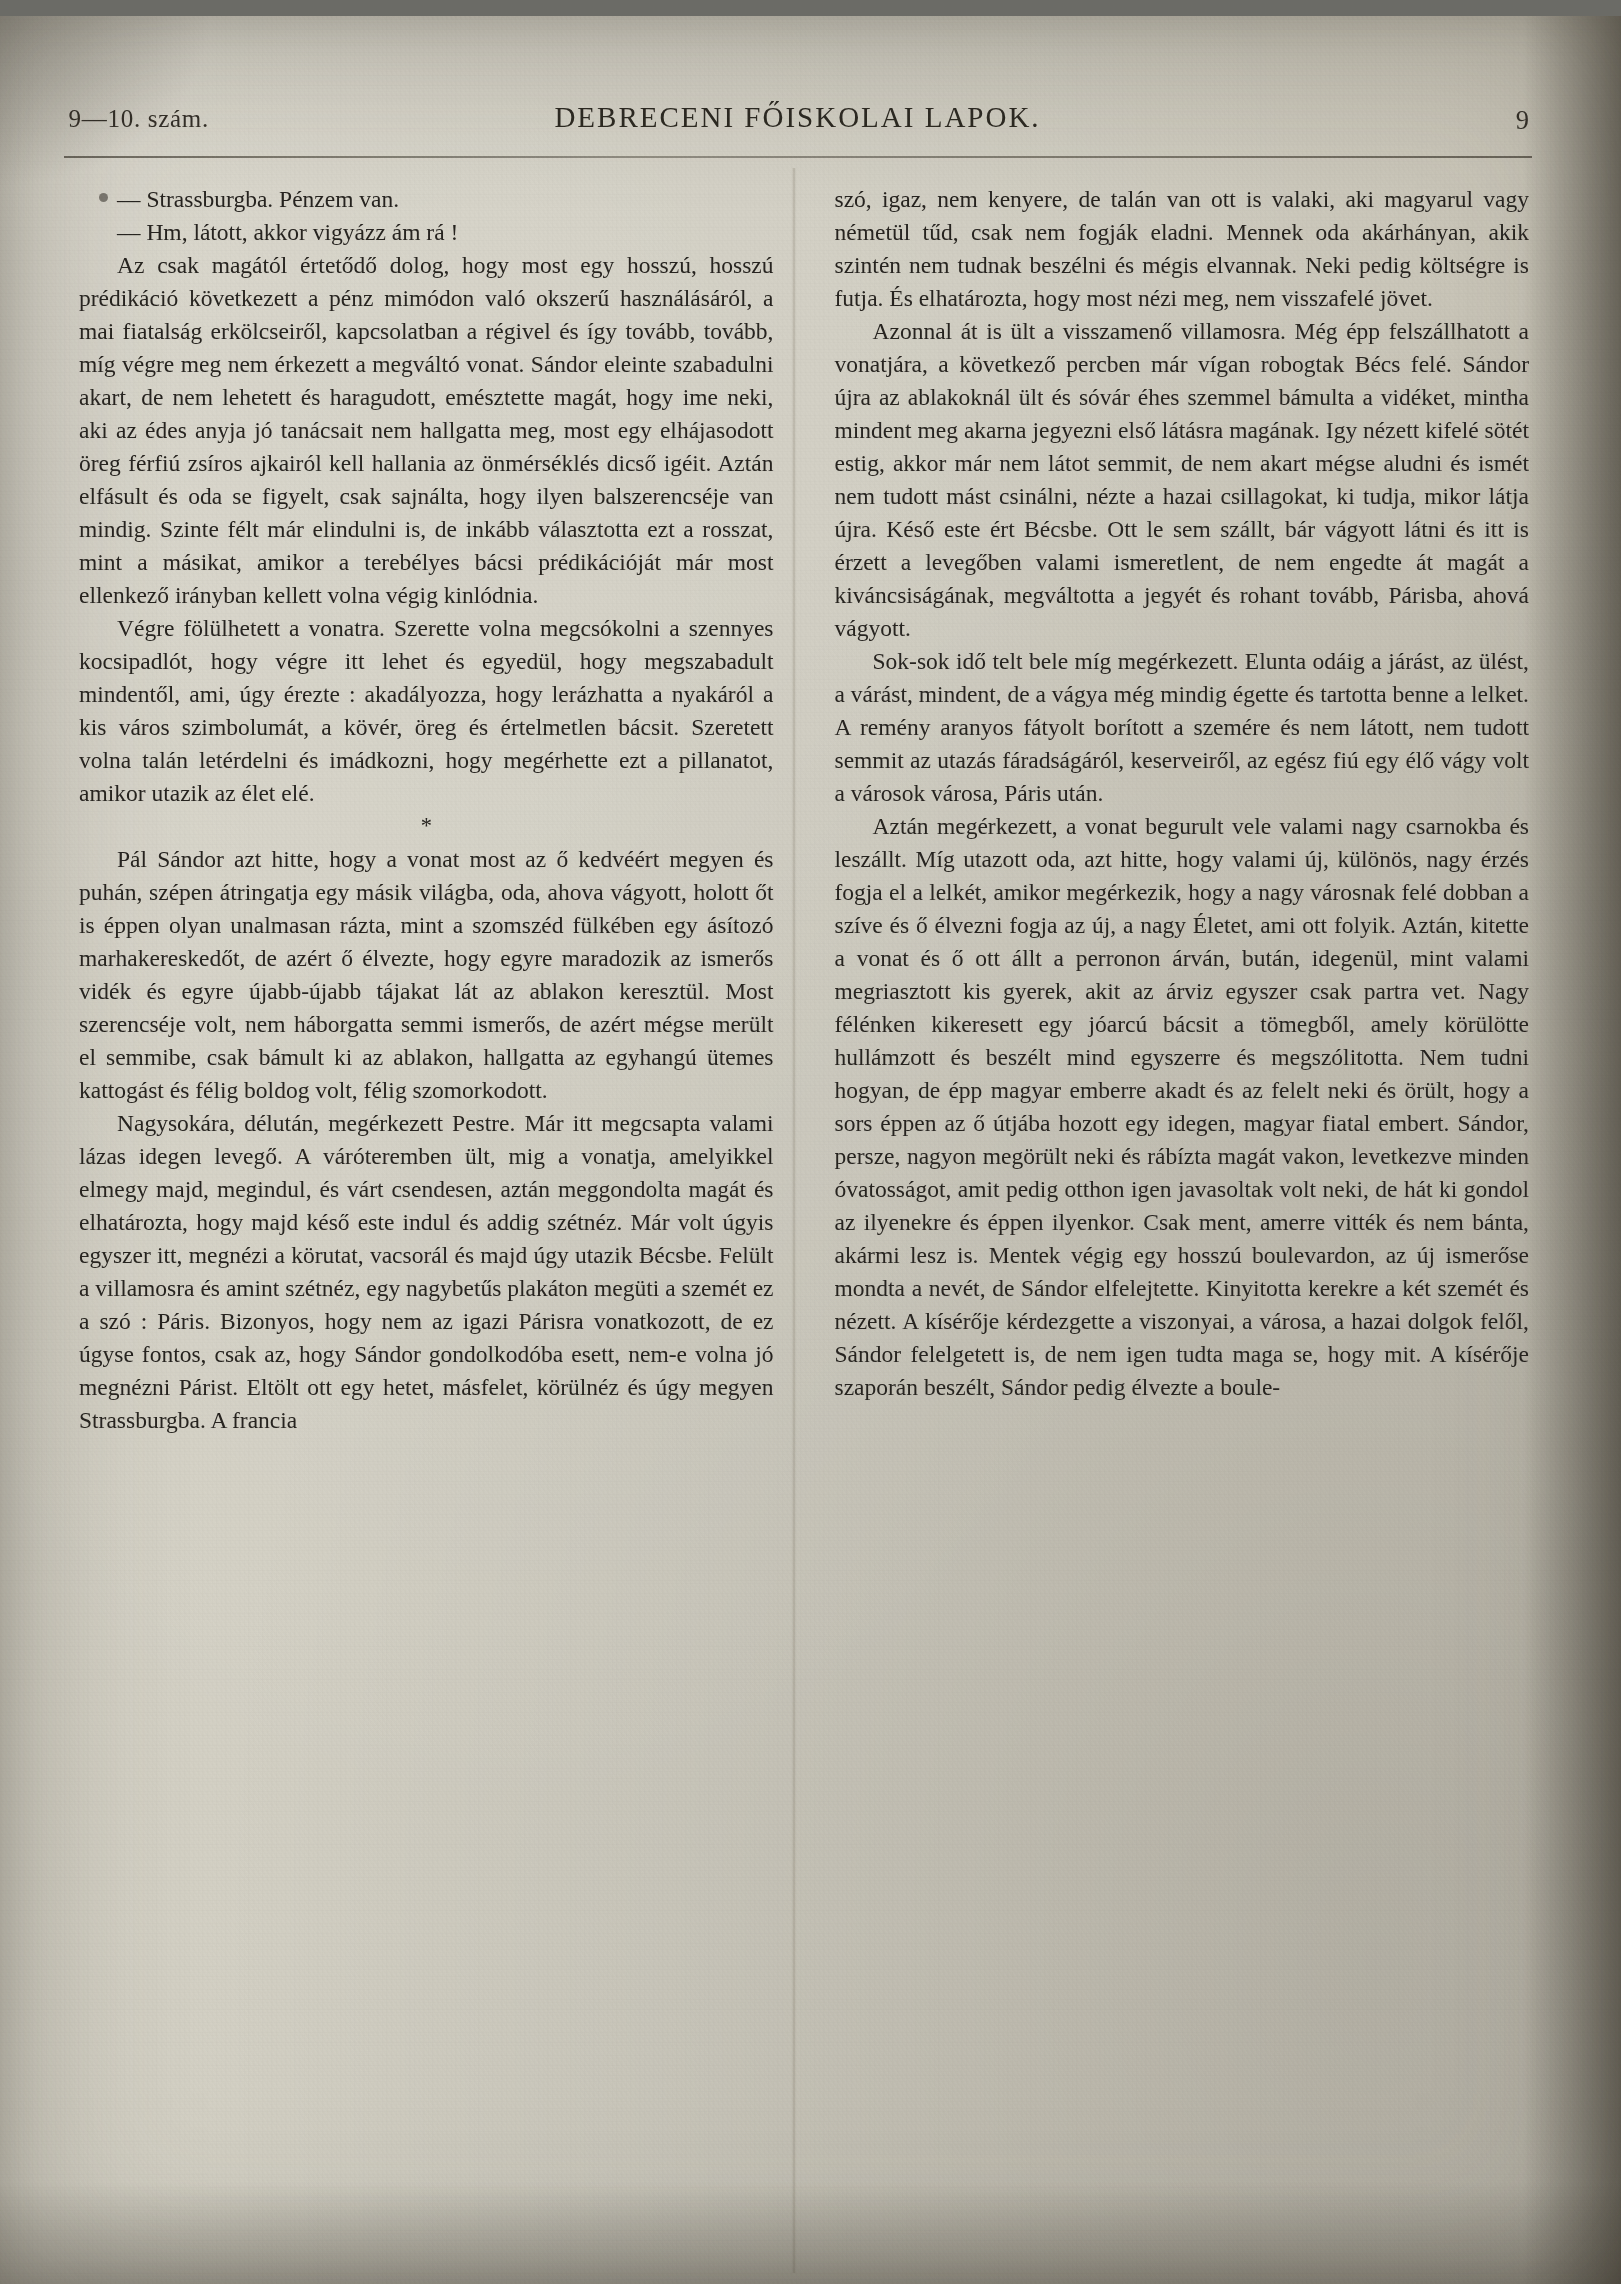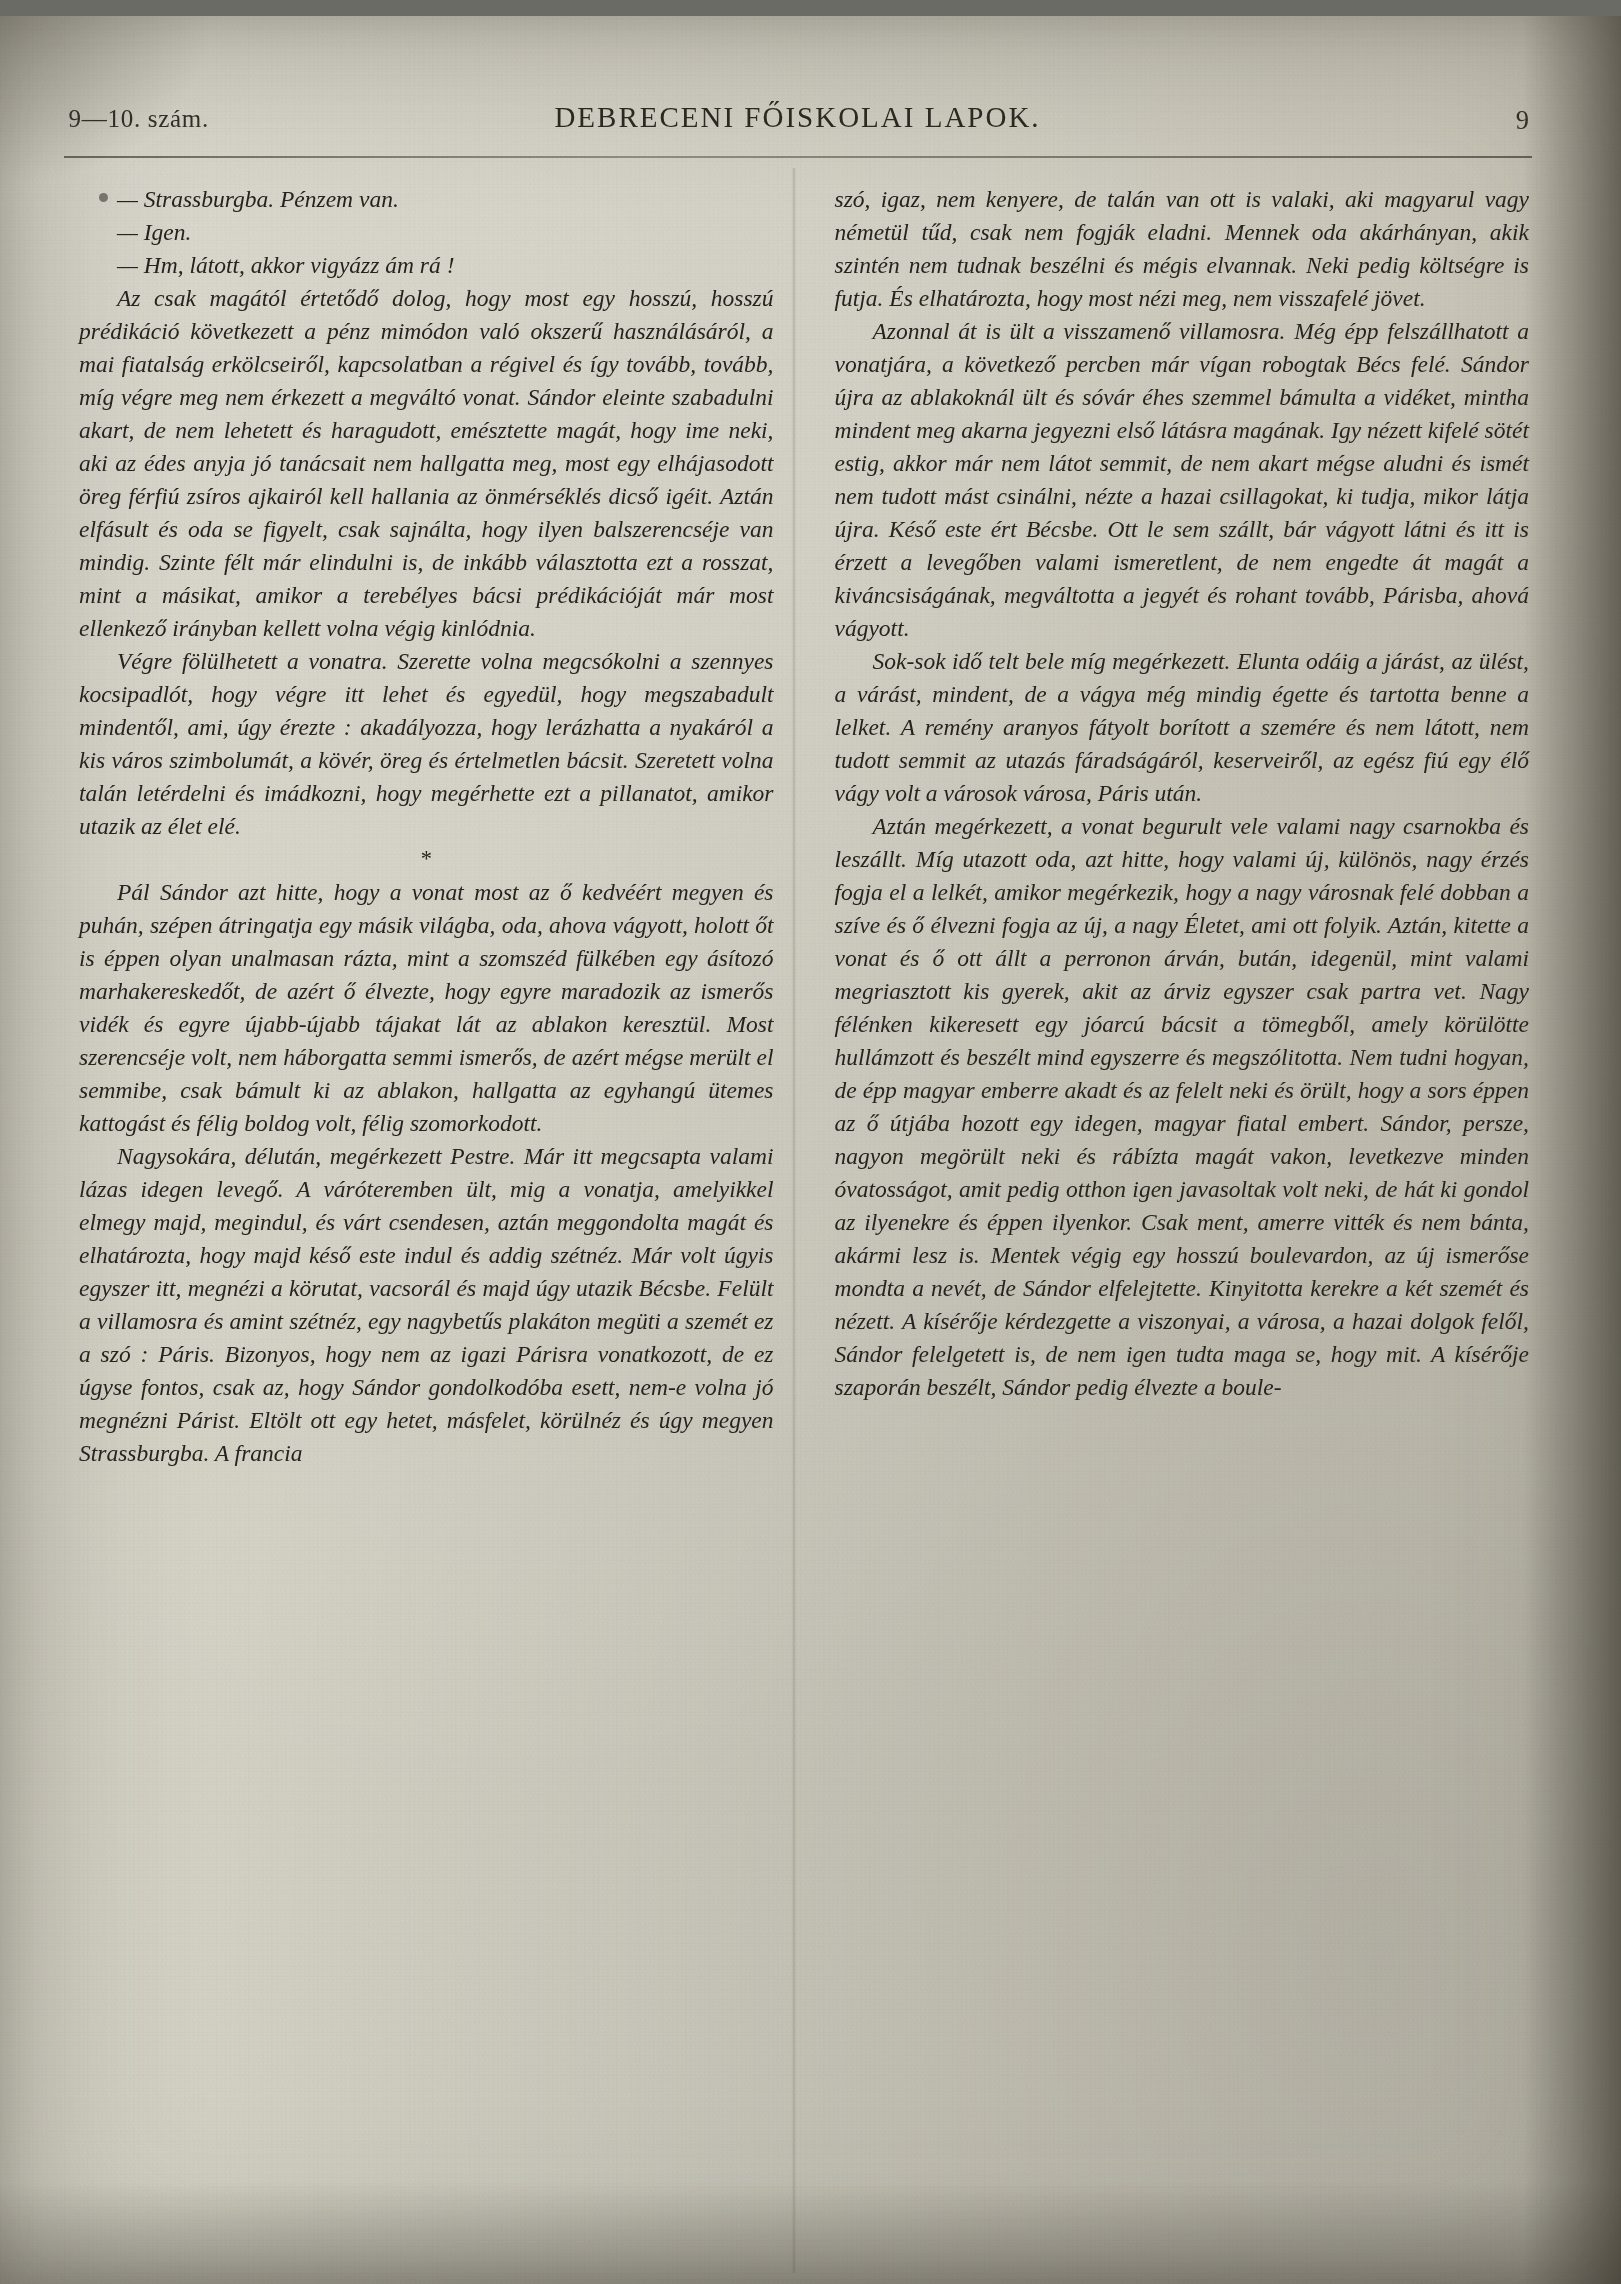--- a/index.html
+++ b/index.html
@@ -117,21 +117,20 @@
   }
   .col p {
     margin: 0;
     font-size: 23.5px;
     line-height: 33px;
     text-align: justify;
     text-justify: inter-word;
     text-indent: 38px;
     hyphens: manual;
     color: #272420;
-    font-style: italic;
   }
   .col p.noindent { text-indent: 0; }
   .dialog-line {
     margin: 0;
     font-size: 23.5px;
     line-height: 33px;
     text-indent: 38px;
     color: #272420;
   }
   .sep {
@@ -172,21 +171,20 @@
     <div class="masthead-title">DEBRECENI FŐISKOLAI LAPOK.</div>
     <div class="page-number">9</div>
   </div>
   <div class="rule"></div>
   <div class="pen-mark"></div>
 
   <div class="columns">
 
     <div class="col">
       <p class="dialog-line">— Strassburgba. Pénzem van.</p>
-      <p class="dialog-line">— Igen.</p>
       <p class="dialog-line">— Hm, látott, akkor vigyázz ám rá !</p>
       <p>Az csak magától értetődő dolog, hogy most egy hosszú, hosszú prédikáció következett a pénz mimódon való okszerű használásáról, a mai fiatalság erkölcseiről, kapcsolatban a régivel és így tovább, tovább, míg végre meg nem érkezett a megváltó vonat. Sándor eleinte szabadulni akart, de nem lehetett és haragudott, emésztette magát, hogy ime neki, aki az édes anyja jó tanácsait nem hallgatta meg, most egy elhájasodott öreg férfiú zsíros ajkairól kell hallania az önmérséklés dicső igéit. Aztán elfásult és oda se figyelt, csak sajnálta, hogy ilyen balszerencséje van mindig. Szinte félt már elindulni is, de inkább választotta ezt a rosszat, mint a másikat, amikor a terebélyes bácsi prédikációját már most ellenkező irányban kellett volna végig kinlódnia.</p>
       <p>Végre fölülhetett a vonatra. Szerette volna megcsókolni a szennyes kocsipadlót, hogy végre itt lehet és egyedül, hogy megszabadult mindentől, ami, úgy érezte : akadályozza, hogy lerázhatta a nyakáról a kis város szimbolumát, a kövér, öreg és értelmetlen bácsit. Szeretett volna talán letérdelni és imádkozni, hogy megérhette ezt a pillanatot, amikor utazik az élet elé.</p>
       <div class="sep">*</div>
       <p>Pál Sándor azt hitte, hogy a vonat most az ő kedvéért megyen és puhán, szépen átringatja egy másik világba, oda, ahova vágyott, holott őt is éppen olyan unalmasan rázta, mint a szomszéd fülkében egy ásítozó marhakereskedőt, de azért ő élvezte, hogy egyre maradozik az ismerős vidék és egyre újabb-újabb tájakat lát az ablakon keresztül. Most szerencséje volt, nem háborgatta semmi ismerős, de azért mégse merült el semmibe, csak bámult ki az ablakon, hallgatta az egyhangú ütemes kattogást és félig boldog volt, félig szomorkodott.</p>
       <p>Nagysokára, délután, megérkezett Pestre. Már itt megcsapta valami lázas idegen levegő. A váróteremben ült, mig a vonatja, amelyikkel elmegy majd, megindul, és várt csendesen, aztán meggondolta magát és elhatározta, hogy majd késő este indul és addig szétnéz. Már volt úgyis egyszer itt, megnézi a körutat, vacsorál és majd úgy utazik Bécsbe. Felült a villamosra és amint szétnéz, egy nagybetűs plakáton megüti a szemét ez a szó : Páris. Bizonyos, hogy nem az igazi Párisra vonatkozott, de ez úgyse fontos, csak az, hogy Sándor gondolkodóba esett, nem-e volna jó megnézni Párist. Eltölt ott egy hetet, másfelet, körülnéz és úgy megyen Strassburgba. A francia</p>
     </div>
 
     <div class="col">
       <p class="noindent">szó, igaz, nem kenyere, de talán van ott is valaki, aki magyarul vagy németül tűd, csak nem fogják eladni. Mennek oda akárhányan, akik szintén nem tudnak beszélni és mégis elvannak. Neki pedig költségre is futja. És elhatározta, hogy most nézi meg, nem visszafelé jövet.</p>

